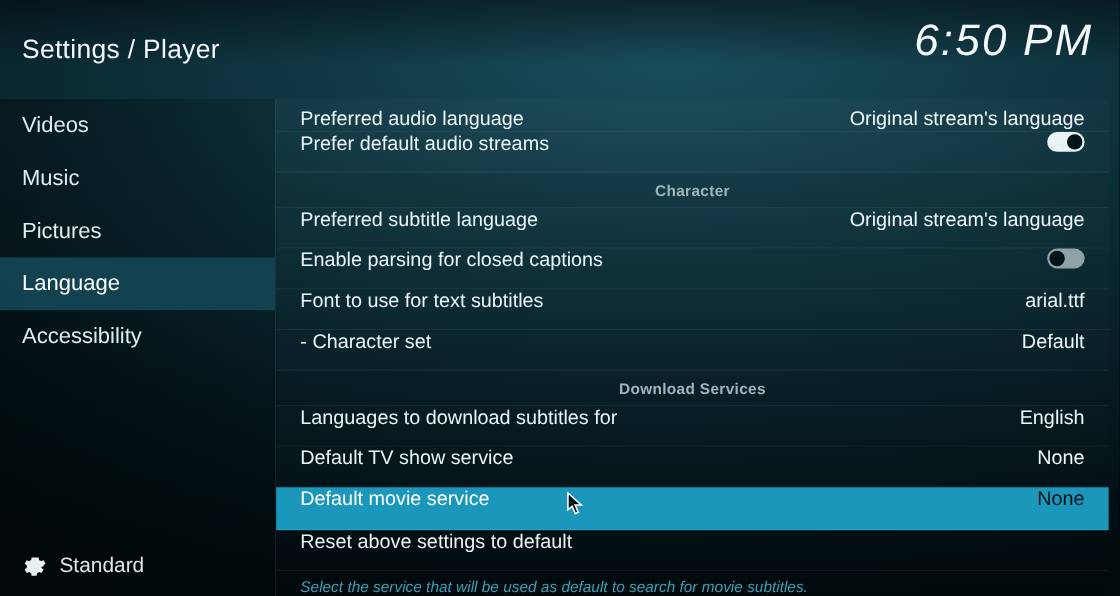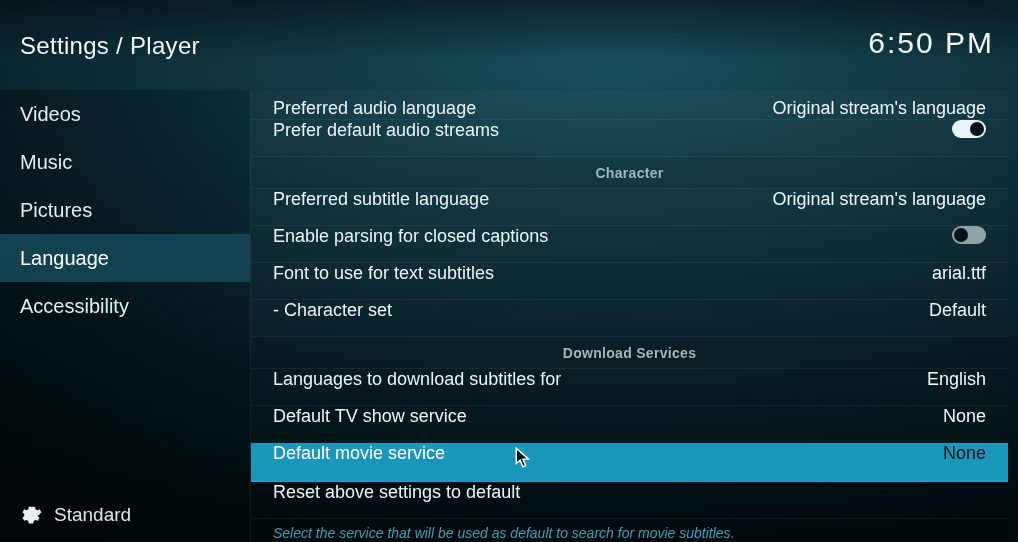--- a/index.html
+++ b/index.html
@@ -9,21 +9,21 @@
   .screen { position:relative; width:1018px; height:542px;
     background:
       radial-gradient(ellipse 120% 90% at 60% 10%, #1a4d5c 0%, #0c2e38 40%, #051a20 70%, #010a0d 100%);
   }
   .header { position:absolute; top:0; left:0; right:0; height:60px;
     display:flex; align-items:flex-end; justify-content:space-between;
     padding:20px 24px 0 20px;
     background:linear-gradient(180deg, rgba(0,0,0,.45) 0%, rgba(0,0,0,0) 100%);
   }
   .breadcrumb { font-size:24px; letter-spacing:.3px; color:#f3f7f8; font-weight:300; }
-  .clock { font-size:30px; letter-spacing:2px; color:#f3f7f8; font-weight:300; }
+  .clock { font-size:40px; letter-spacing:2px; color:#f3f7f8; font-weight:300;font-style:italic; }
 
   .sidebar { position:absolute; left:0; top:90px; width:250px; bottom:0;
     background:linear-gradient(90deg, rgba(0,0,0,.35) 0%, rgba(0,0,0,.15) 100%);
     display:flex; flex-direction:column;
   }
   .sidebar-item { height:48px; display:flex; align-items:center; padding:0 20px;
     font-size:20px; color:#dfeef1; cursor:pointer; font-weight:300; }
   .sidebar-item.active { background:rgba(20,70,85,.9); color:#ffffff; }
 
   .sidebar-footer { margin-top:auto; height:54px; display:flex; align-items:center;

